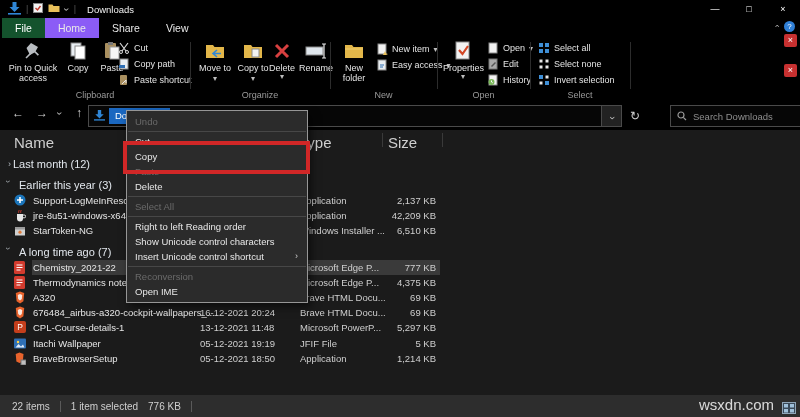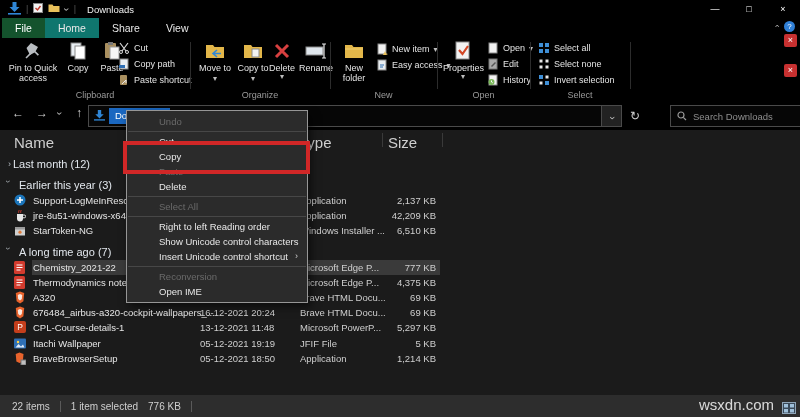--- a/index.html
+++ b/index.html
@@ -11,21 +11,21 @@
 .qat{display:flex;align-items:center;gap:5px;padding-left:8px}
 .qat .sep{color:#555;font-size:9px}
 .title-text{margin-left:6px;color:#f0f0f0}
 .win-controls{position:absolute;right:0;top:0;height:18px;display:flex}
 .win-btn{width:34px;text-align:center;line-height:18px;font-size:9px;color:#fff}
 
 
 .tabsrow{position:absolute;top:18px;left:0;right:0;height:20px;display:flex}
 .tab{padding:0 13px;line-height:20px;font-size:10.5px;color:#e8e8e8}
 .tab.file{background:#14532d;color:#fff;margin-left:2px}
-.tab.active{background:#0f766e}
+.tab.active{background:#8b5cf6}
 .ribbon-collapse{position:absolute;top:21px;right:22px;color:#cfcfcf;font-size:9px;transform:rotate(-90deg)}
 .help-circle{position:absolute;top:21px;right:5px;width:11px;height:11px;border-radius:50%;background:#2f7fd6;color:#fff;font-size:8px;line-height:11px;text-align:center}
 
 
 .ribbon{position:absolute;top:38px;left:0;right:0;height:63px;background:#000}
 .bigbtn{position:absolute;top:2px;text-align:center;font-size:9px;line-height:10px;color:#e4e4e4}
 .bicon{display:block;margin:1px auto 2px;width:22px;height:20px}
 .sbtn{position:absolute;height:14px;display:flex;align-items:center;gap:4px;font-size:9px;color:#e4e4e4;white-space:nowrap}
 .sicon{width:12px;height:12px;flex:0 0 auto}
 .caret{color:#bdbdbd;font-size:8px}
@@ -58,21 +58,21 @@
 .file-row{position:relative;height:15.2px;font-size:9.5px}
 .file-row .hl{position:absolute;left:32px;width:408px;top:0;bottom:0;background:#3a3a3a}
 .f-icon{position:absolute;left:14px;top:1px;width:13px;height:13px}
 .f-name{position:absolute;left:33px;top:2px;color:#e6e6e6;white-space:nowrap}
 .f-date{position:absolute;left:200px;top:2px;color:#cfcfcf;white-space:nowrap}
 .f-type{position:absolute;left:300px;top:2px;color:#cfcfcf;white-space:nowrap}
 .f-size{position:absolute;left:356px;top:2px;width:80px;text-align:right;color:#cfcfcf;white-space:nowrap}
 
 
 .ctxmenu{position:absolute;left:126px;top:110px;width:182px;background:#2b2b2b;border:1px solid #969696;padding:3px 0;z-index:20;box-shadow:3px 4px 8px rgba(0,0,0,.55)}
-.mi{height:15px;line-height:15px;padding-left:32px;font-size:9.5px;color:#e8e8e8;position:relative}
+.mi{height:15px;line-height:15px;padding-left:8px;font-size:9.5px;color:#e8e8e8;position:relative}
 .mi.disabled{color:#6a6a6a}
 .mi .sub{position:absolute;right:9px;top:0;font-size:9px;color:#cfcfcf}
 .msep{height:1px;background:#474747;margin:2px 1px}
 
 
 .redbox{position:absolute;left:123px;top:141px;width:187px;height:33px;border:4px solid #d12727;z-index:30}
 
 
 .statusbar{position:absolute;left:0;right:0;bottom:0;height:22px;background:#2d2d2d;display:flex;align-items:center;gap:10px;padding-left:12px;font-size:10px;color:#cfcfcf}
 .sbar-sep{width:1px;height:11px;background:#5a5a5a}

